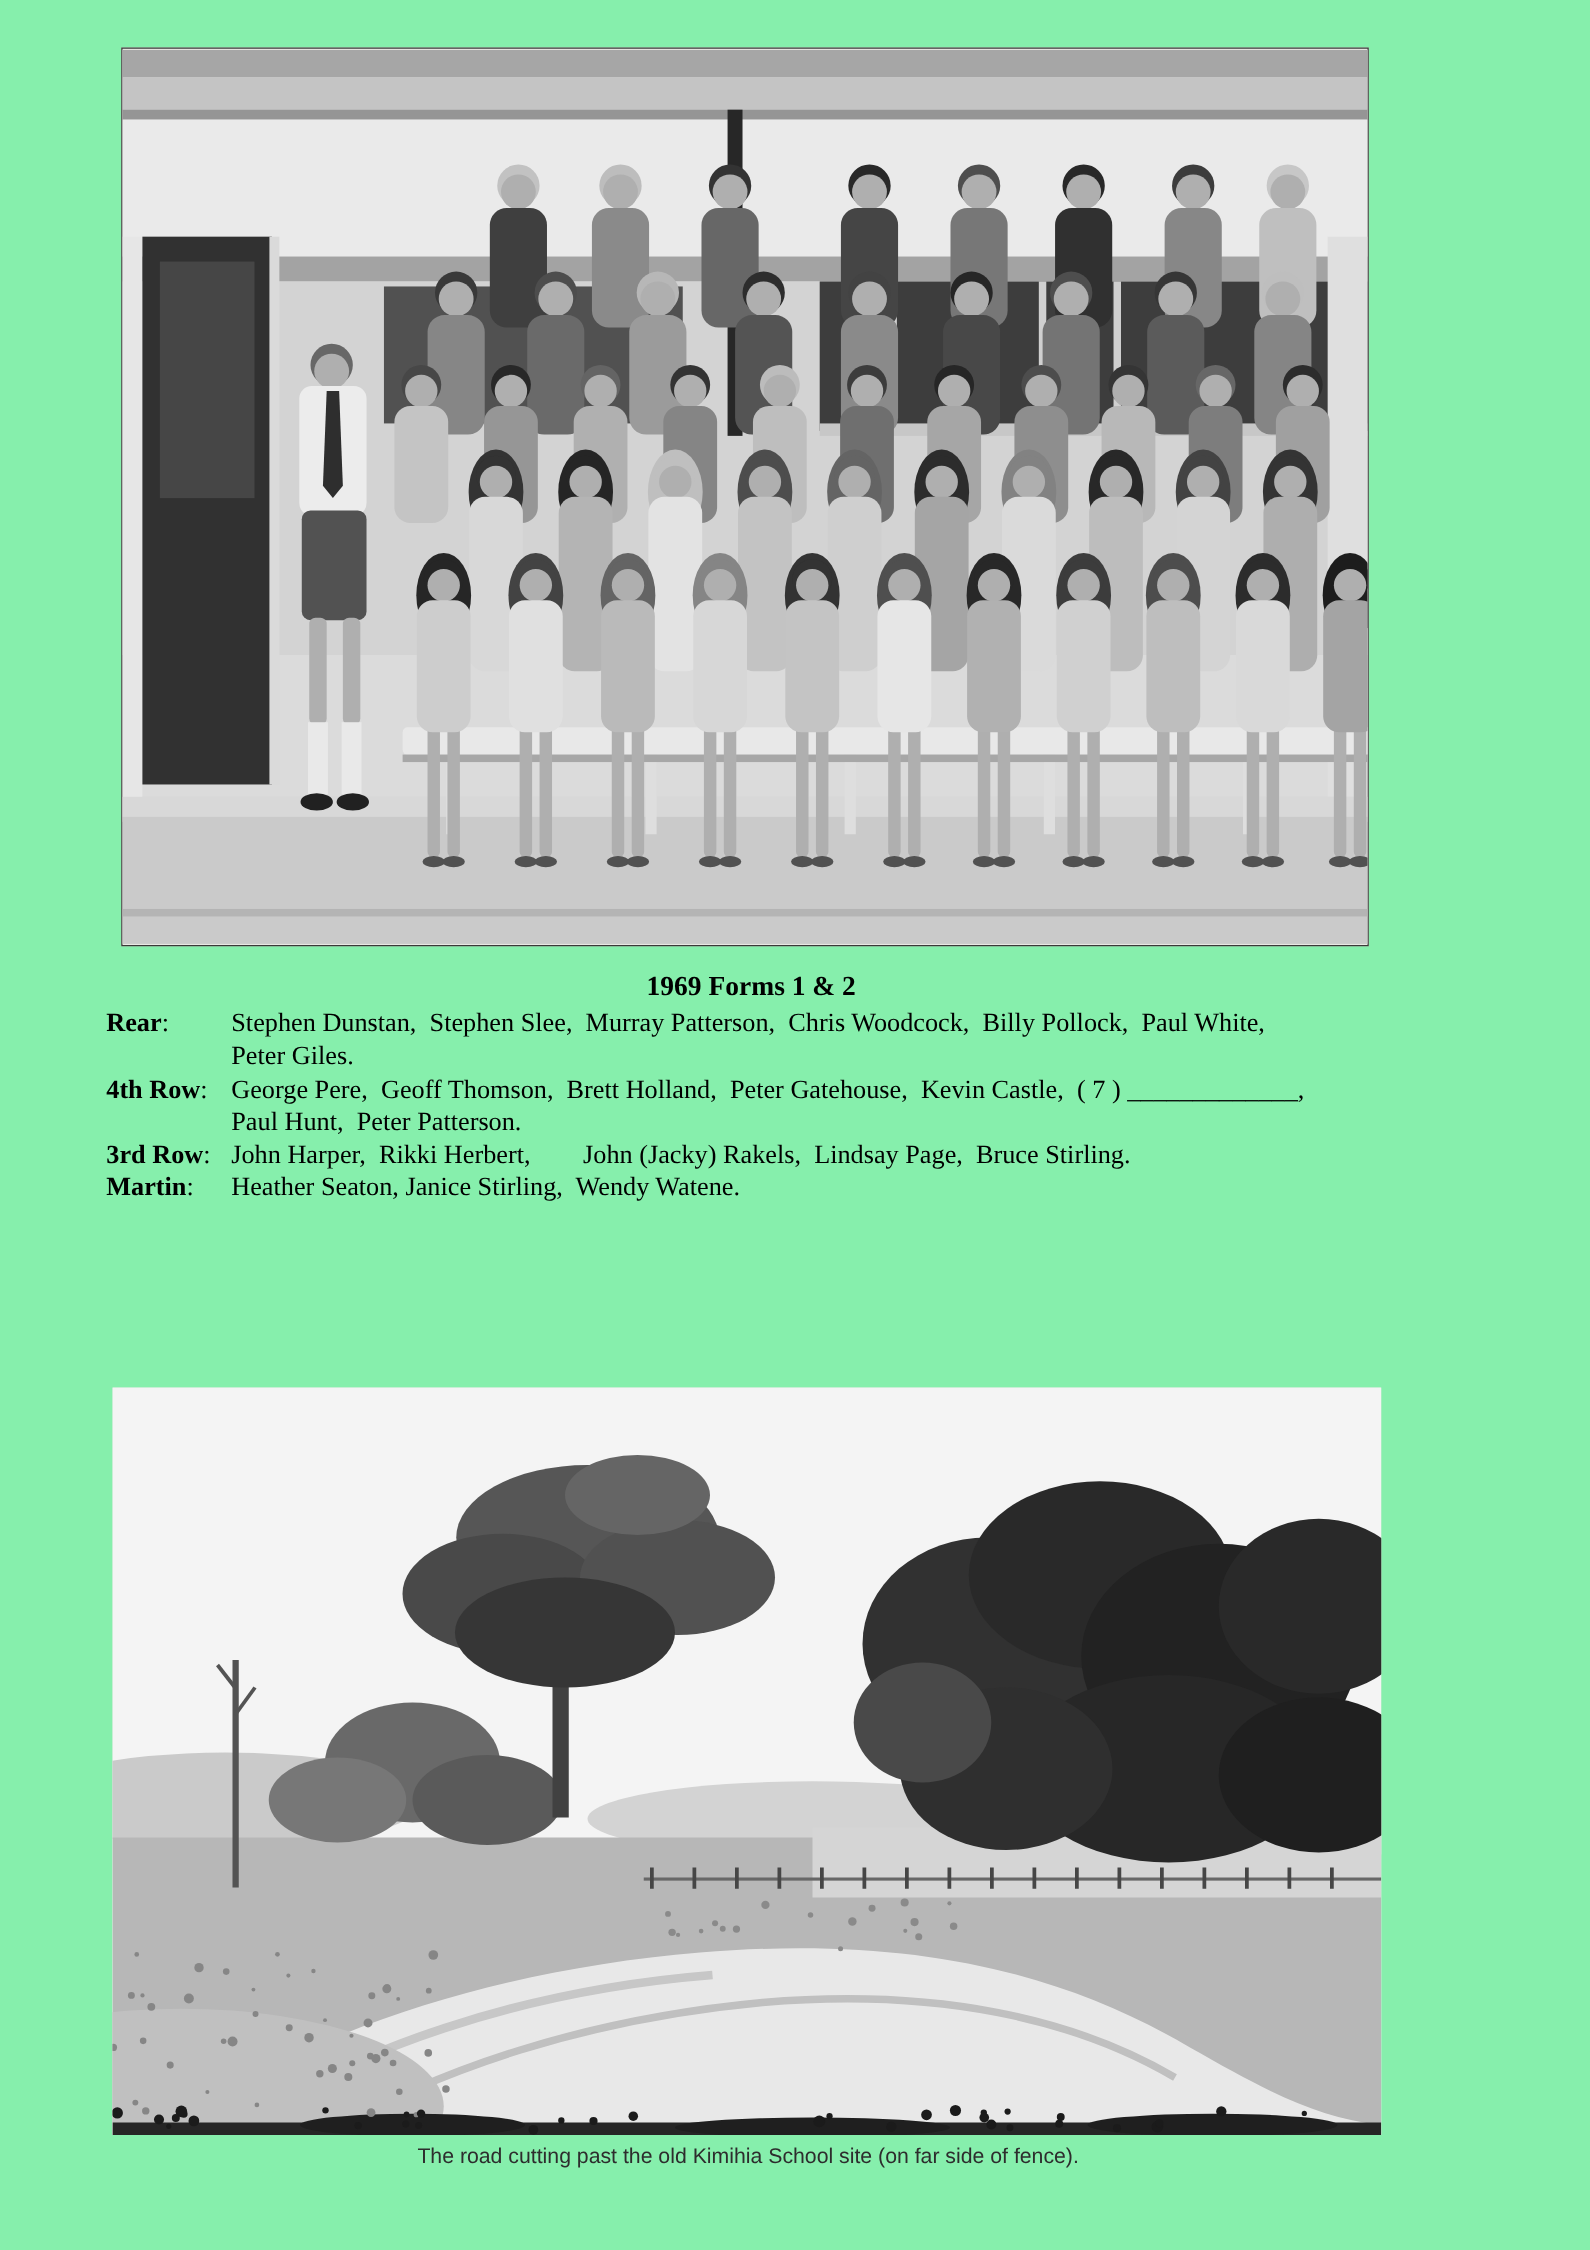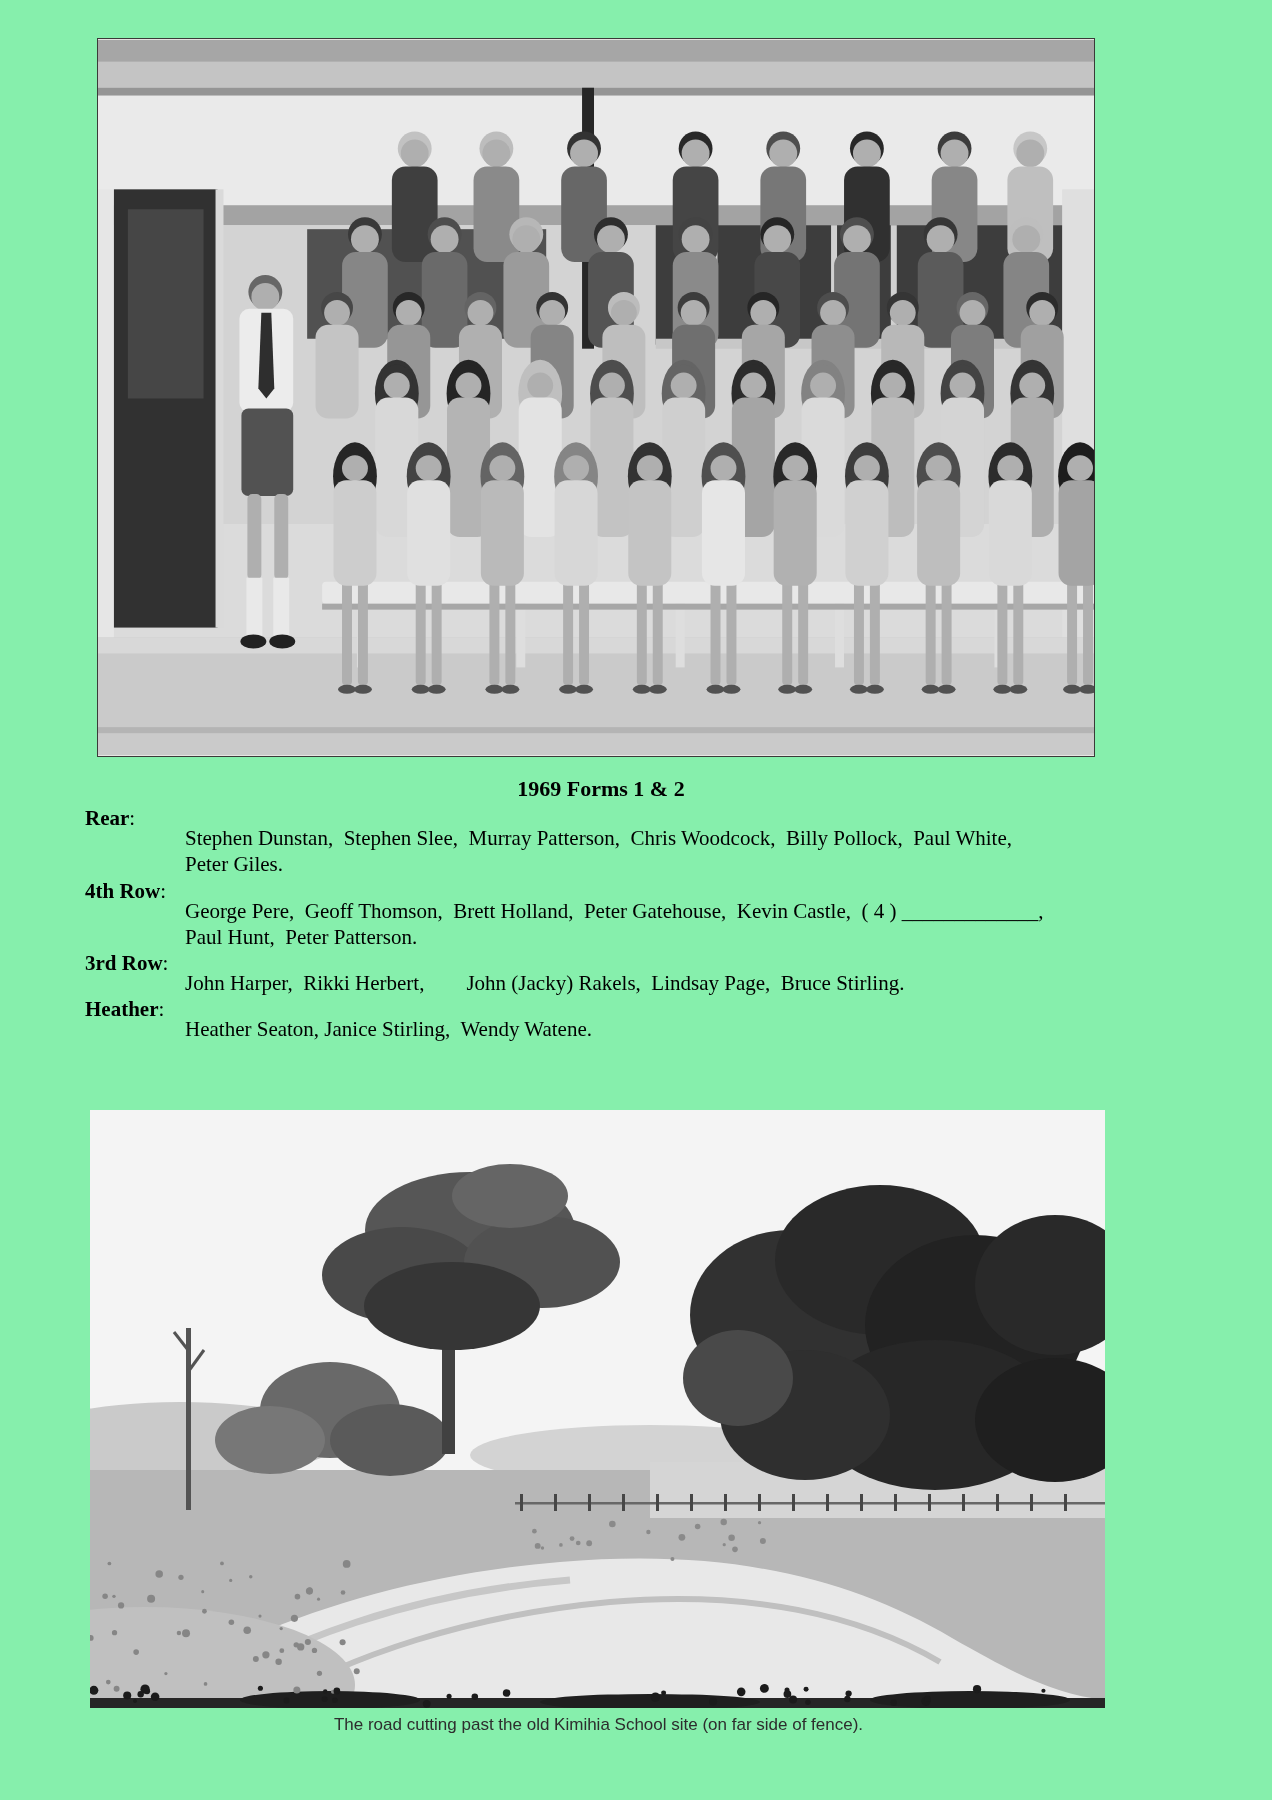--- a/index.html
+++ b/index.html
@@ -11,21 +11,21 @@
   .photo svg{display:block;filter:grayscale(100%) contrast(1.03);}
   .photo1{left:97px;top:38px;width:998px;height:719px;border:1px solid #3a3a38;box-sizing:border-box;}
   .photo2{left:90px;top:1110px;width:1015px;height:598px;}
 
   
   .caption-block{position:absolute;left:85px;top:776px;width:1032px;}
   .cap-title{margin:0 0 3px 0;text-align:center;font-size:22px;font-weight:bold;}
   .crow{display:flex;font-size:21px;line-height:26.3px;}
   .clabel{flex:0 0 100px;font-weight:bold;white-space:nowrap;}
   .clabel .colon{font-weight:normal;}
-  .cbody{flex:1 1 auto;margin-top:20px;}
+  .cbody{flex:1 1 auto;}
   .cbody div{white-space:pre-wrap;}
 
   
   .road-caption{position:absolute;left:90px;top:1714px;width:1015px;margin:1px;text-align:center;
                 font-family:"Liberation Sans", sans-serif;font-size:17px;color:#2d2d2d;}
 </style>
 </head>
 <body>
 
 <div class="page">
@@ -305,35 +305,35 @@
       <span class="clabel"><span>Rear</span><span class="colon">:</span></span>
       <span class="cbody">
         <div>Stephen Dunstan,  Stephen Slee,  Murray Patterson,  Chris Woodcock,  Billy Pollock,  Paul White,</div>
         <div>Peter Giles.</div>
       </span>
     </div>
 
     <div class="crow">
       <span class="clabel"><span>4th Row</span><span class="colon">:</span></span>
       <span class="cbody">
-        <div>George Pere,  Geoff Thomson,  Brett Holland,  Peter Gatehouse,  Kevin Castle,  ( 4 ) _____________,</div>
+        <div>George Pere,  Geoff Thomson,  Brett Holland,  Peter Gatehouse,  Kevin Castle,  ( 7 ) _____________,</div>
         <div>Paul Hunt,  Peter Patterson.</div>
       </span>
     </div>
 
     <div class="crow">
       <span class="clabel"><span>3rd Row</span><span class="colon">:</span></span>
       <span class="cbody">
         <div>John Harper,  Rikki Herbert,        John (Jacky) Rakels,  Lindsay Page,  Bruce Stirling.</div>
       </span>
     </div>
 
 
     <div class="crow">
-      <span class="clabel"><span>Heather</span><span class="colon">:</span></span>
+      <span class="clabel"><span>Martin</span><span class="colon">:</span></span>
       <span class="cbody">
         <div>Heather Seaton, Janice Stirling,  Wendy Watene.</div>
       </span>
     </div>
   </section>
 
   <figure class="photo photo2">
     <svg id="road-photo-svg" width="1015" height="598" viewBox="0 0 1015 598" xmlns="http://www.w3.org/2000/svg">
       <rect x="0" y="0" width="1015" height="598" fill="#f1f1ee"></rect>
 

